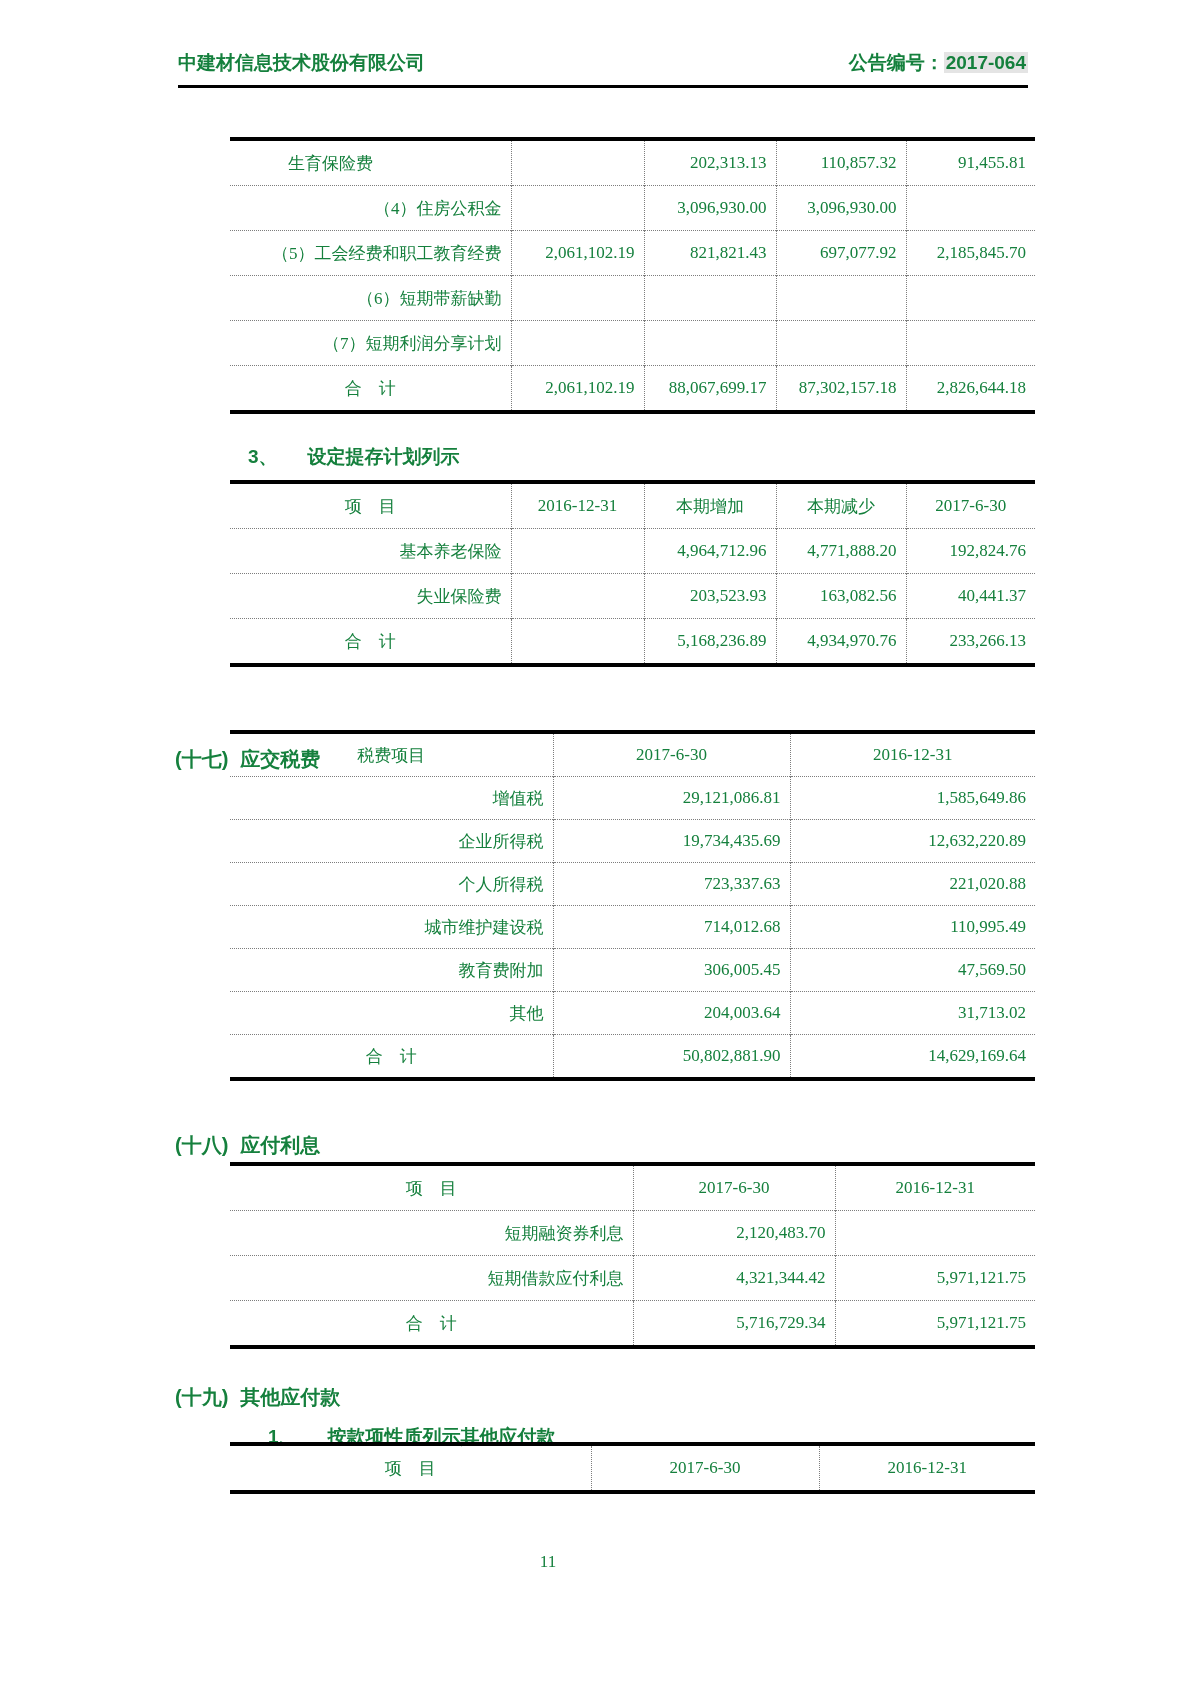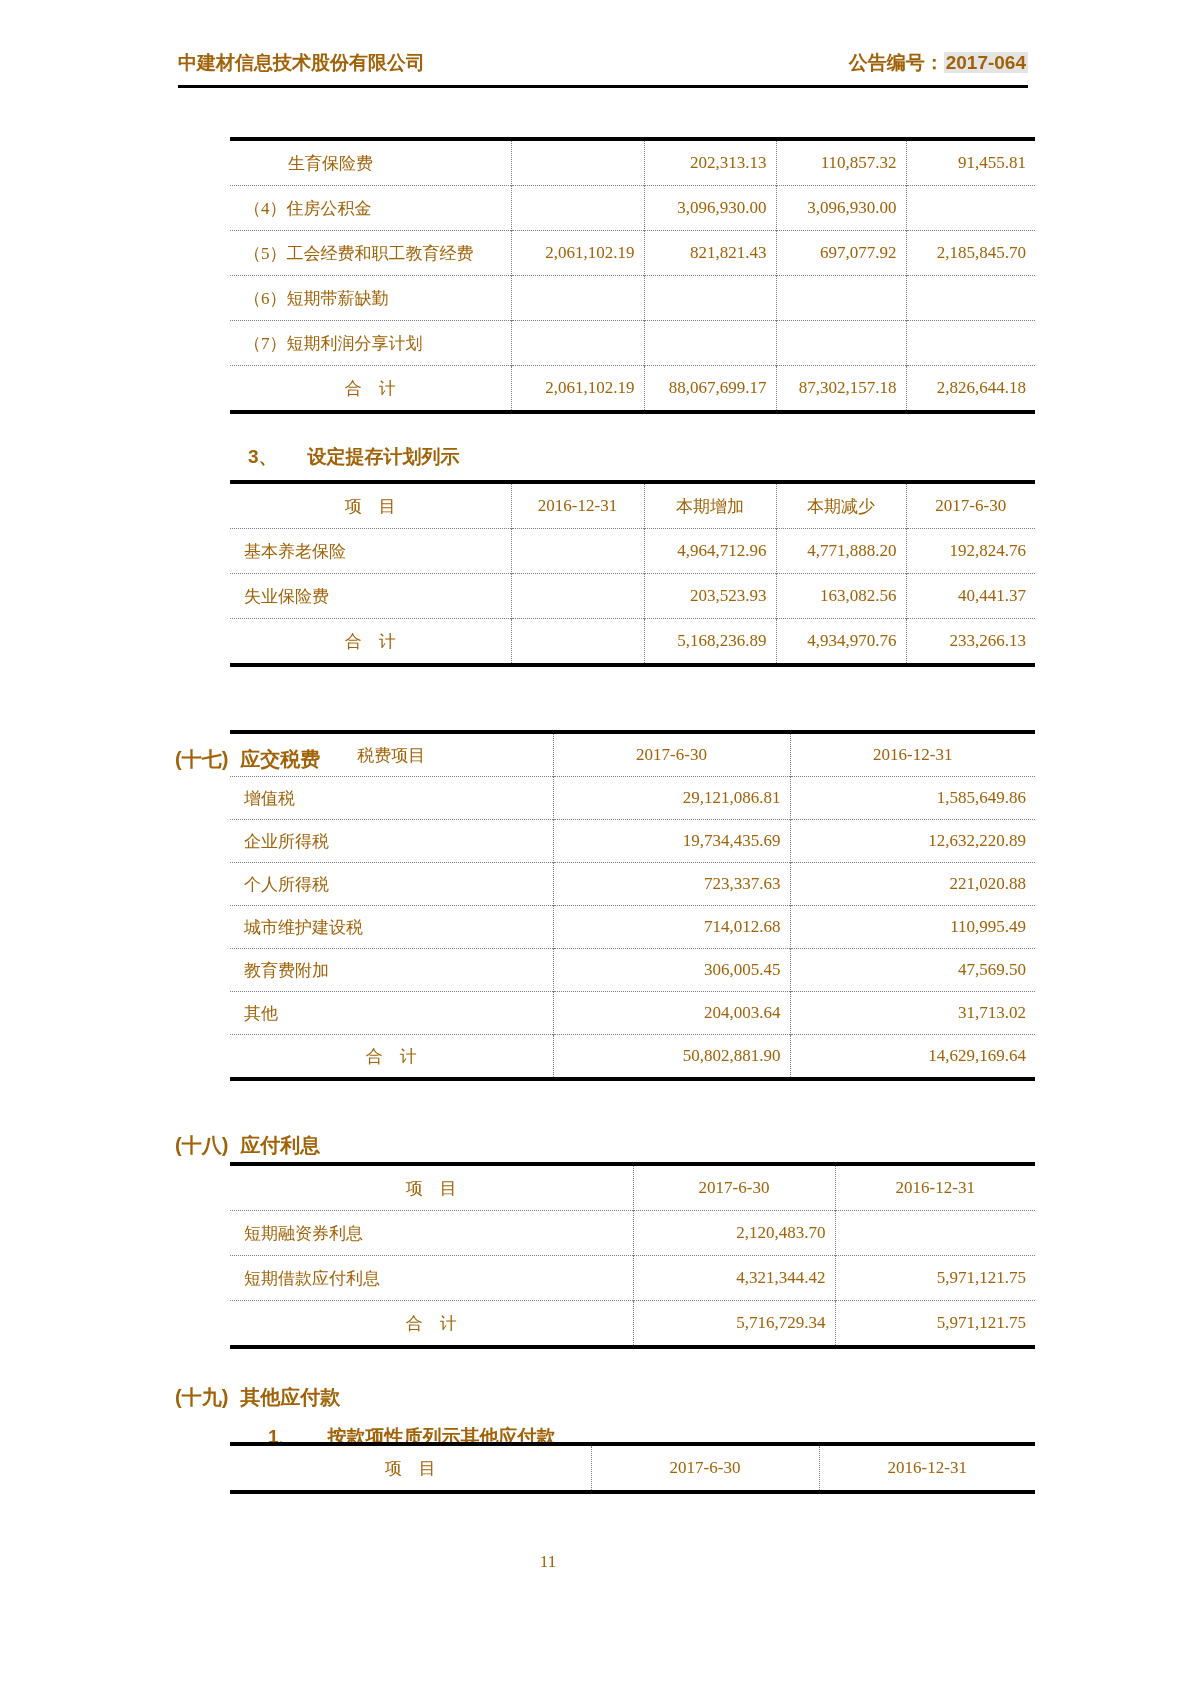--- a/index.html
+++ b/index.html
@@ -1,18 +1,18 @@
 <!DOCTYPE html>
 <html><head>
 <meta charset="utf-8">
 <style>
   html,body{margin:0;padding:0;background:#fff;}
   .page{
     position:relative;width:1200px;height:1696px;background:#ffffff;
-    font-family:"Liberation Serif","DejaVu Serif",serif;color:#a16207;overflow:hidden;
+    font-family:"Liberation Serif","DejaVu Serif",serif;color:#15803d;overflow:hidden;
   }
   
   .hdr{
     position:absolute;left:178px;top:50px;width:850px;
     display:flex;justify-content:space-between;align-items:flex-end;
     border-bottom:3px solid #000;padding-bottom:9px;
     font-family:"Liberation Sans","DejaVu Sans",sans-serif;font-weight:bold;font-size:19px;
   }
   .notice{white-space:nowrap;}
   .notice .num{background:#e4e4e4;padding:0 2px;}
@@ -34,21 +34,21 @@
   }
   td{
     height:44px;font-size:17px;padding:0 9px;white-space:nowrap;overflow:hidden;
     vertical-align:middle;
   }
   .t17 td{height:42px;}
   tr:nth-child(n+2) td{border-top:1px dotted #7d7d7d;}
   td:nth-child(n+2){border-left:1px dotted #7d7d7d;}
   td.c{text-align:center;}
   td.r{text-align:right;}
-  td.i0{padding-left:14px;}
+  td.i0{padding-left:14px;text-align:right;}
   td.i1{padding-left:58px;}
   
   .pgnum{
     position:absolute;left:0;top:1552px;width:1096px;text-align:center;
     font-size:17px;font-family:"Liberation Serif","DejaVu Serif",serif;
   }
 </style>
 </head>
 <body>
 

